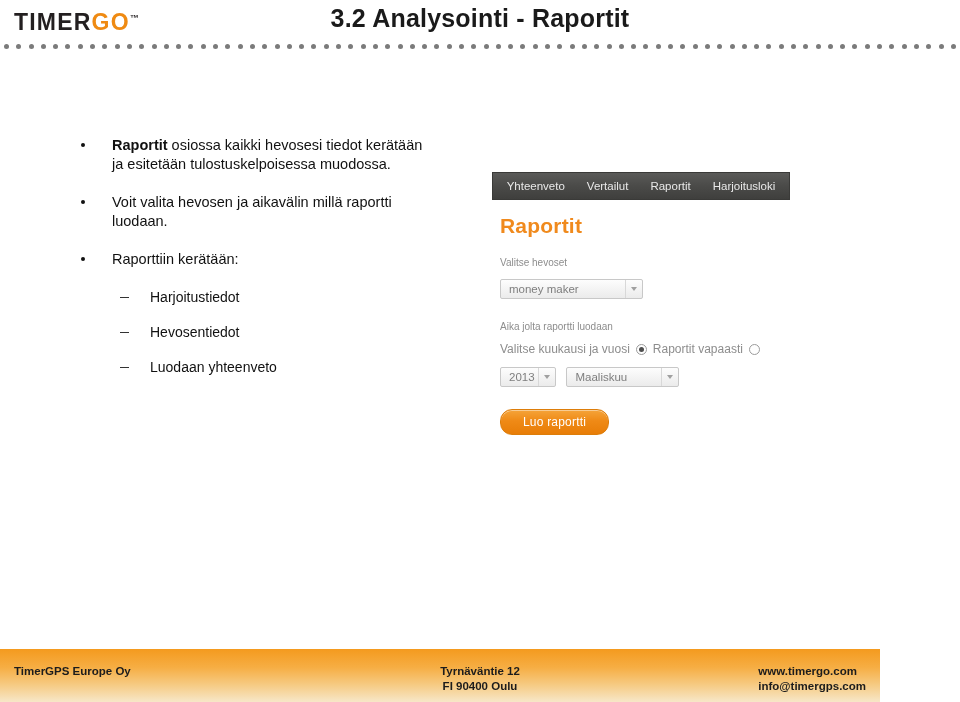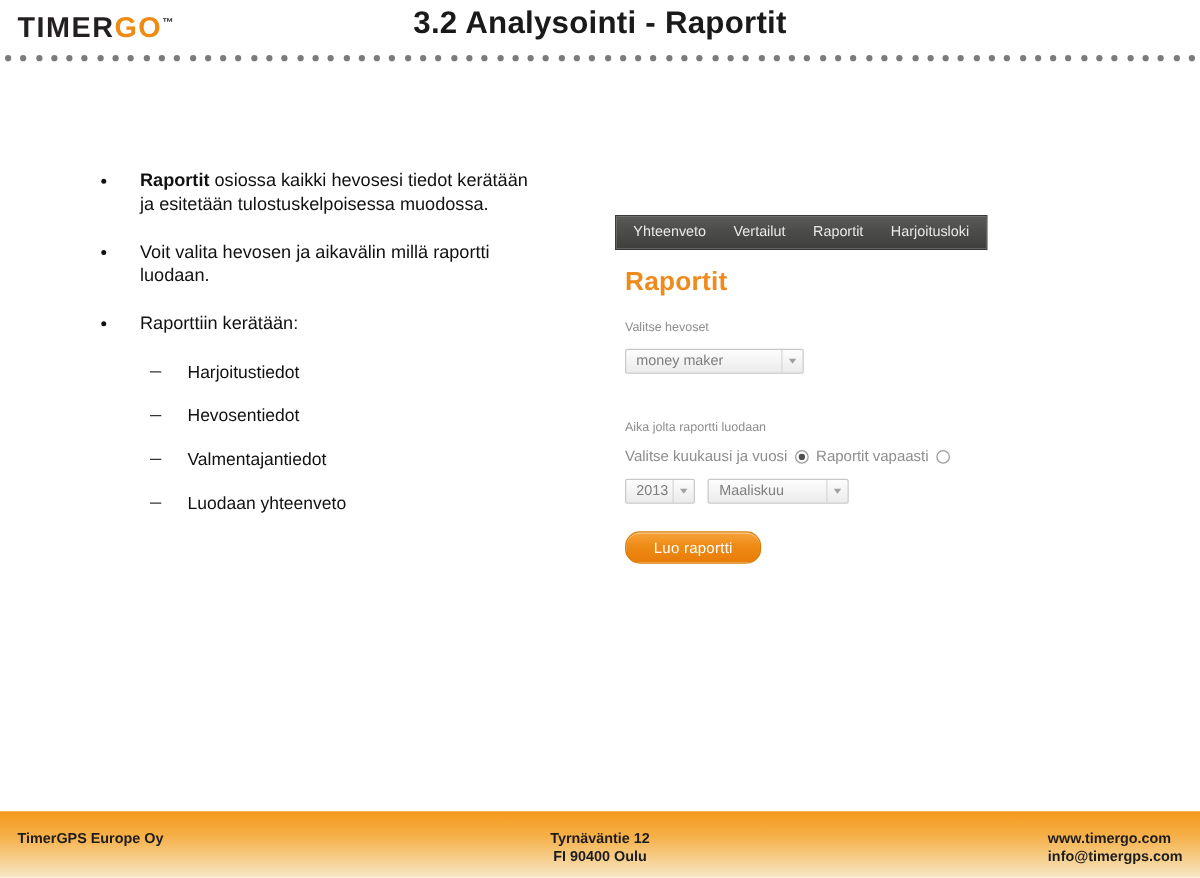--- a/index.html
+++ b/index.html
@@ -189,21 +189,21 @@
     justify-content: center;
     flex: 0 0 auto;
   }
   .select .sel-arrow i {
     display: block;
     width: 0; height: 0;
     border-left: 3.5px solid transparent;
     border-right: 3.5px solid transparent;
     border-top: 4px solid #a0a0a0;
   }
-  .select-horse { width: 143px; margin-bottom: 36px; }
+  .select-horse { width: 143px; margin-bottom: 20px; }
   .select-horse .sel-value { width: 125px; }
   .select-year { width: 56px; }
   .select-year .sel-value { width: 38px; }
   .select-month { width: 113px; margin-left: 6px; align-items: flex-end; }
   .select-month .sel-value { width: 95px; }
 
   .radio-row {
     display: flex;
     align-items: center;
     margin-bottom: 11px;
@@ -247,21 +247,21 @@
     padding: 5px 22px;
     box-shadow: inset 0 1px 0 rgba(255,255,255,0.45);
     letter-spacing: 0.2px;
   }
 
   
   .slide-footer {
     position: absolute;
     left: 0;
     bottom: 0;
-    width: 960px;
+    width: 880px;
     height: 53px;
     background: linear-gradient(180deg, #f49a1e 0%, #f6ae44 35%, #f6cb84 68%, #f7e7c8 100%);
   }
   .footer-left {
     position: absolute;
     left: 14px;
     top: 15px;
     font-size: 11.5px;
     font-weight: bold;
     color: #1c1c1c;
@@ -392,23 +392,20 @@
 
   <div class="bullet-l1">
     <span>Raporttiin kerätään:</span>
   </div>
 
   <div class="bullet-l2">
     <span>Harjoitustiedot</span>
   </div>
   <div class="bullet-l2">
     <span>Hevosentiedot</span>
-  </div>
-  <div class="bullet-l2">
-    <span>Valmentajantiedot</span>
   </div>
   <div class="bullet-l2">
     <span>Luodaan yhteenveto</span>
   </div>
 </div>
 
 <div class="app-shot">
 
   <div class="app-tabbar">
     <span class="app-tab">Yhteenveto</span>

